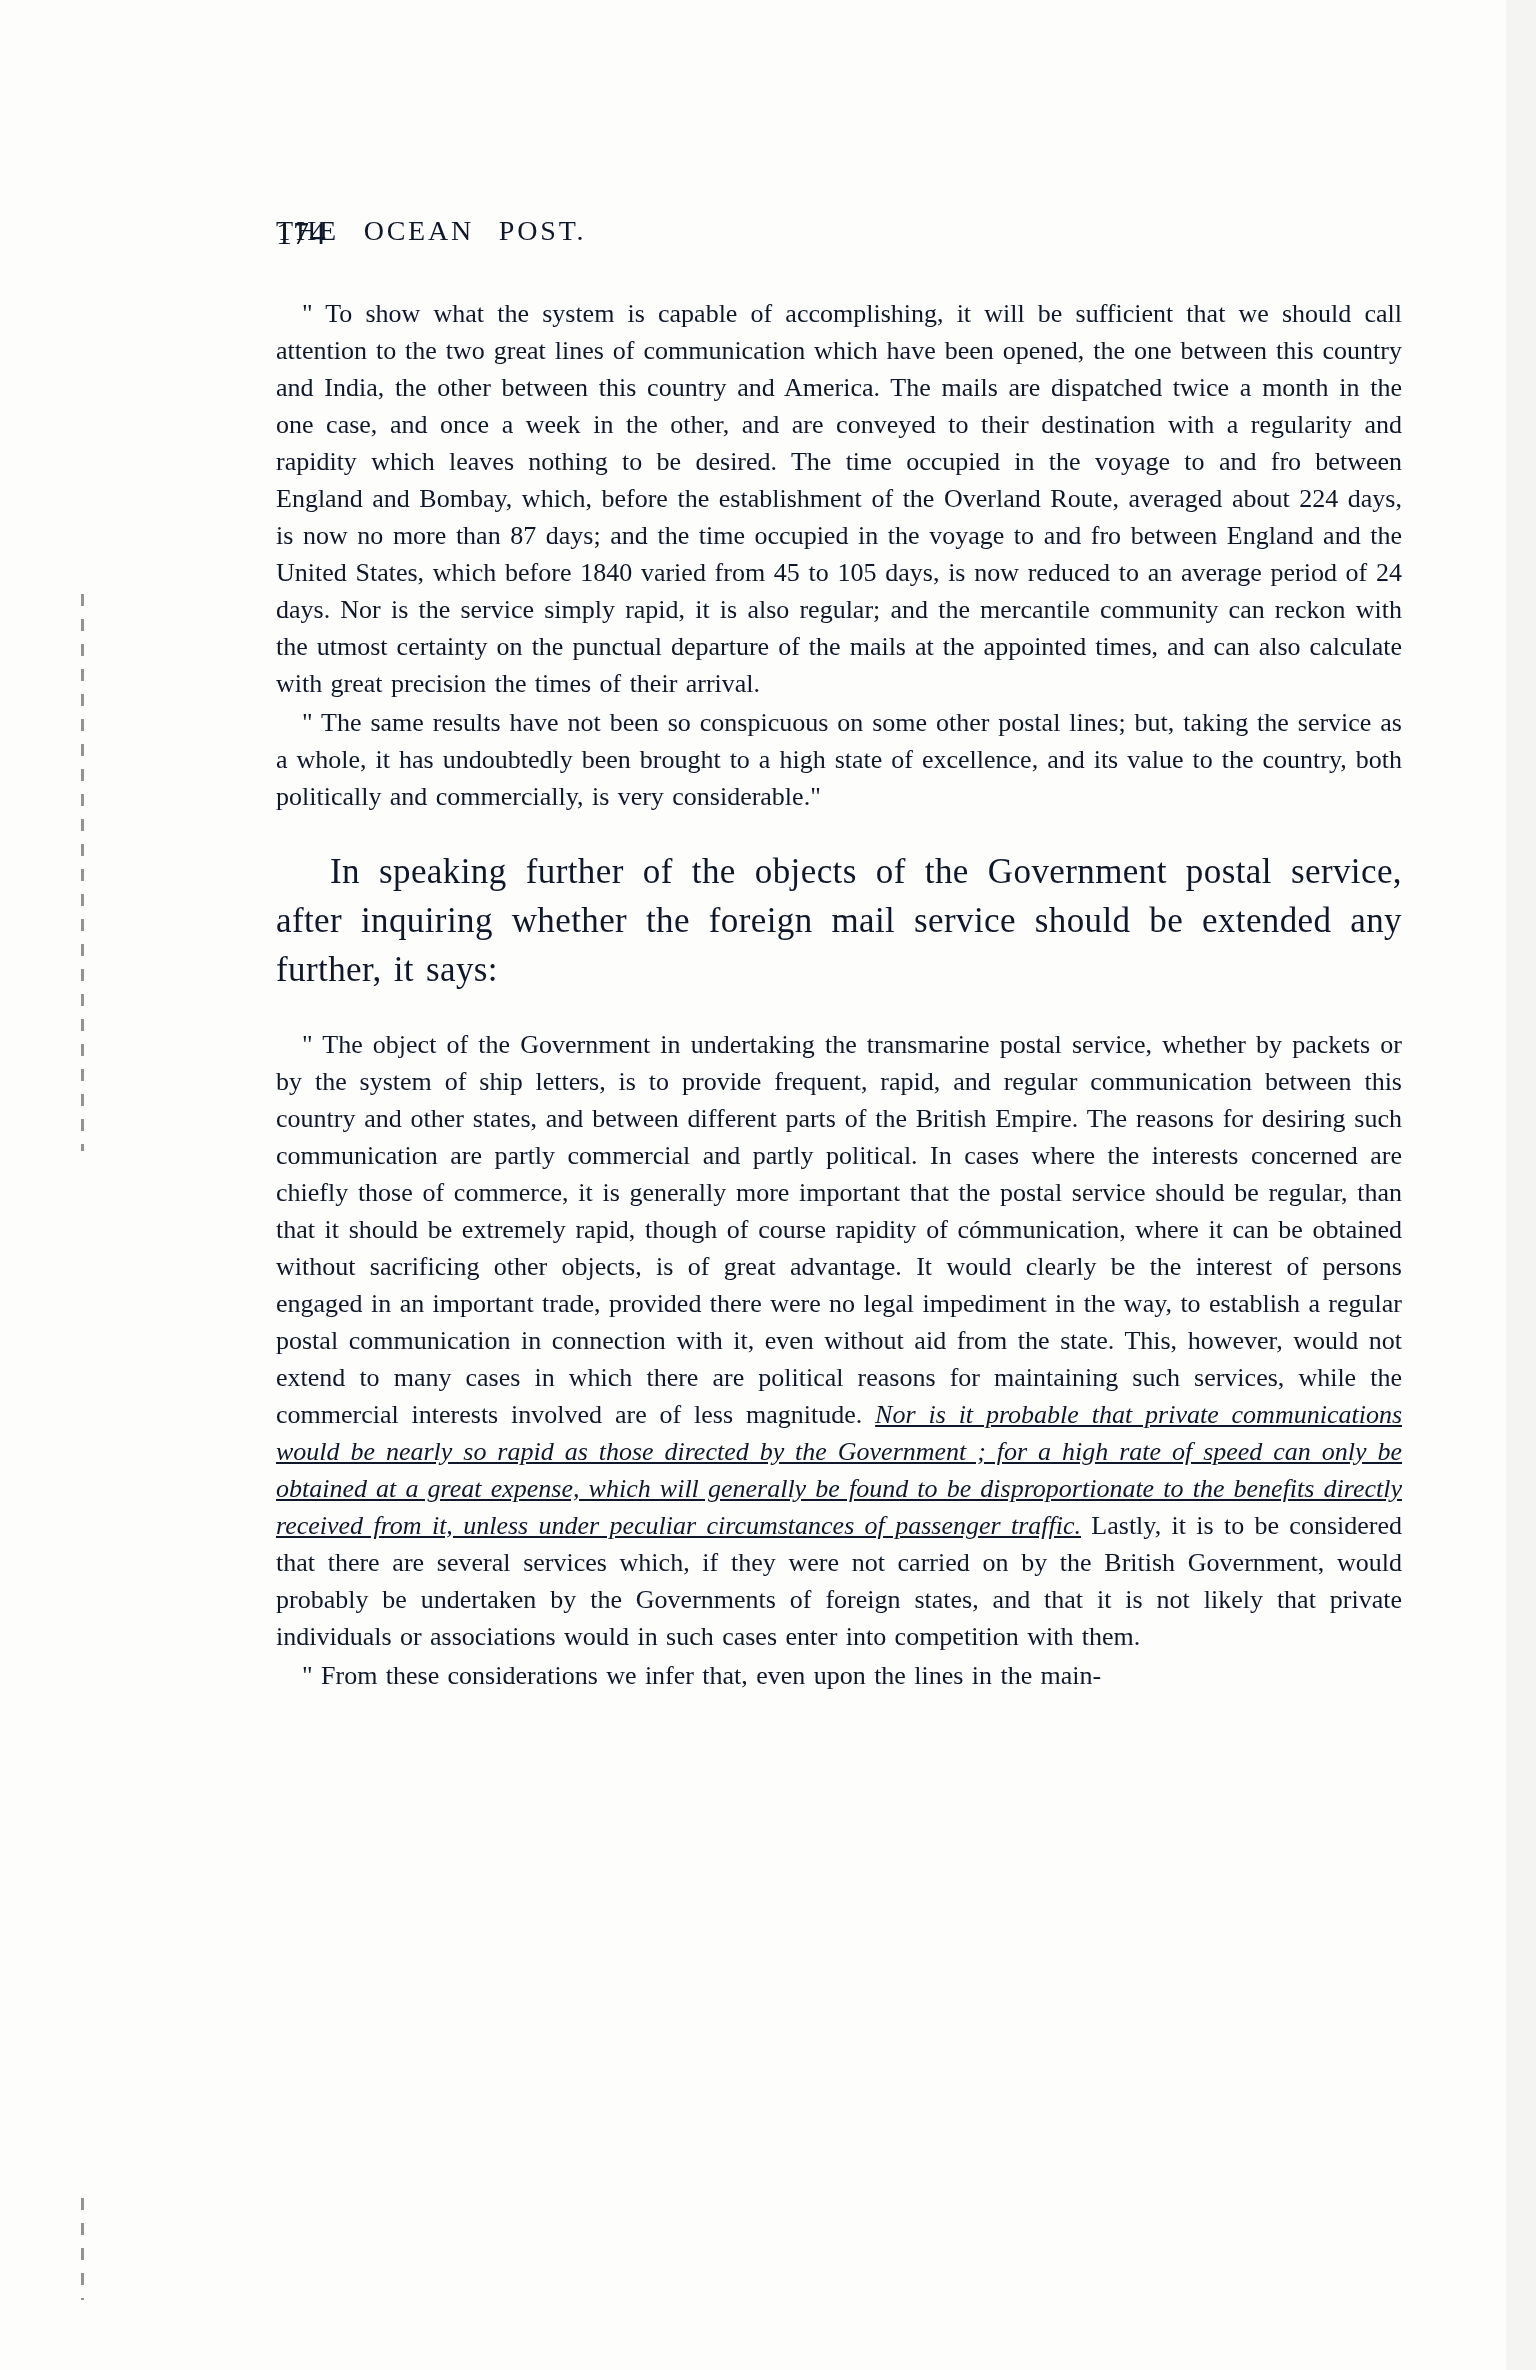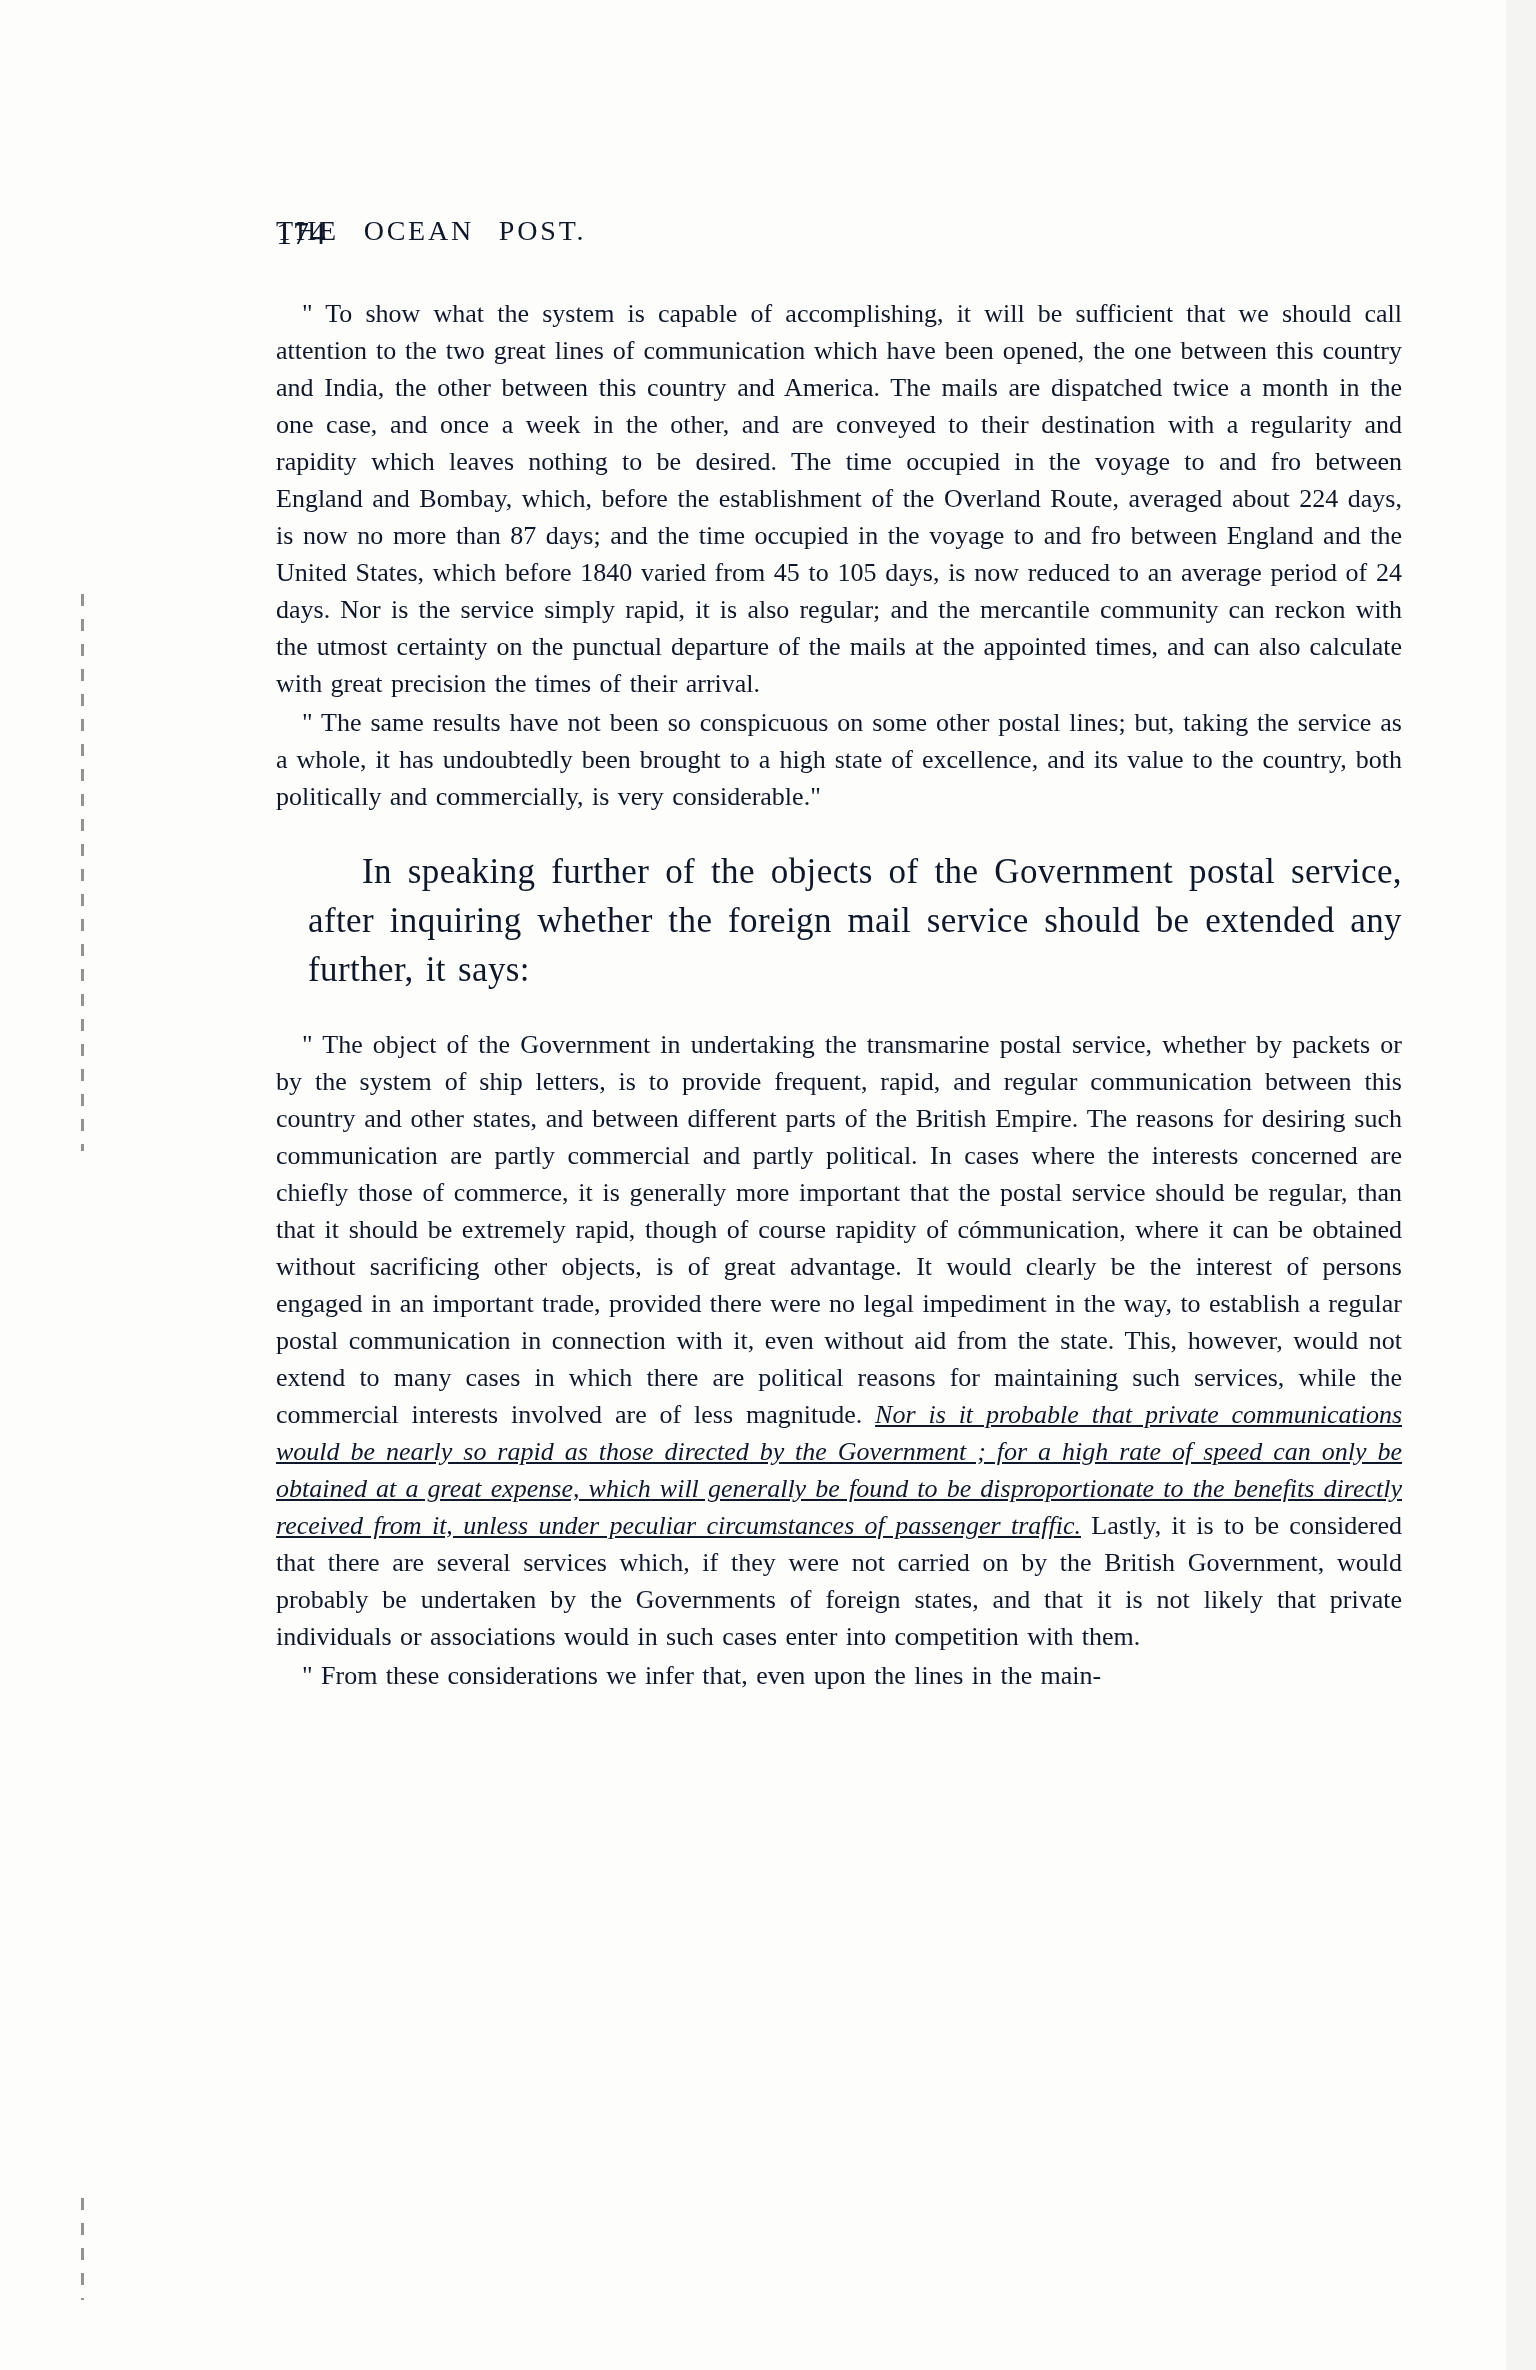--- a/index.html
+++ b/index.html
@@ -63,21 +63,20 @@
   }
   .quote + .quote { margin-top: 1.9px; }
   .body-large {
     font-size: 35px;
     line-height: 49px;
     text-indent: 54px;
     margin-top: 32px;
     margin-bottom: 32px;
     letter-spacing: 0.4px;
     word-spacing: 2.8px;
-    margin-left: 32px;
   }
   .it { font-style: italic; text-decoration: underline; }
   .last-line { margin-top: 1.9px; }
 </style>
 </head>
 <body>
 
 <div class="page">
 
   <div class="scan-mark mark1"></div>

